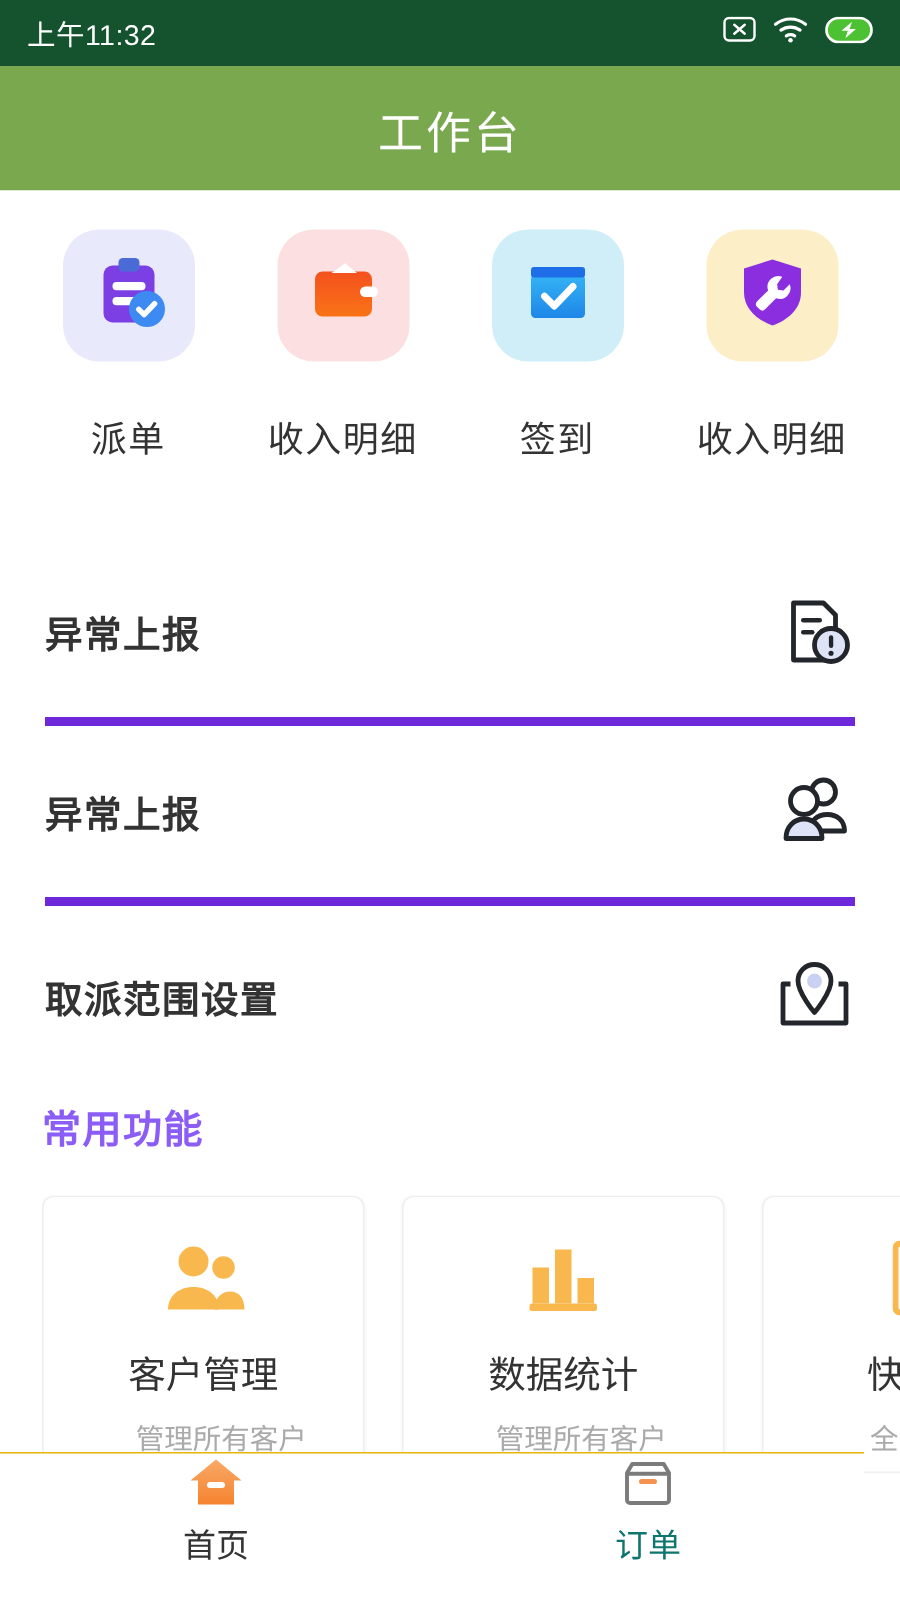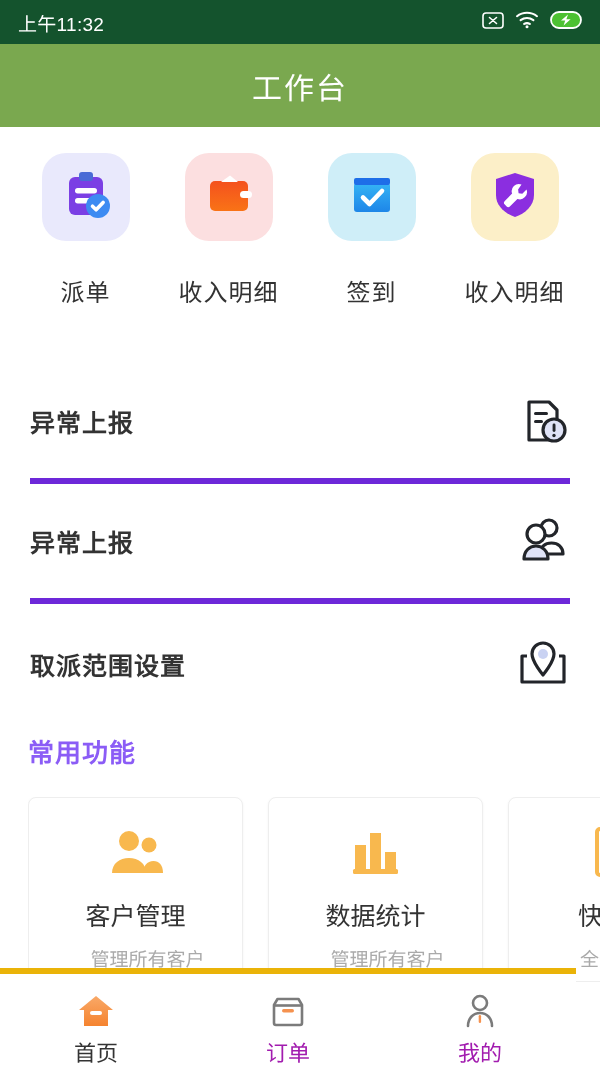--- a/index.html
+++ b/index.html
@@ -120,34 +120,34 @@
     white-space:nowrap;
     margin-left:24px;
   }
 
   
   #bottom-nav{
     position:absolute;
     left:0;bottom:0;
     width:576px;height:99px;
     background:#ffffff;
-    border-top:6px solid #eab308;
-    display:flex;
-    align-items:flex-end;
+    border-top:1px solid #eab308;
+    display:flex;
+    align-items:flex-start;
   }
   .nav-item{
     flex:1;
     display:flex;
     flex-direction:column;
     align-items:center;
     justify-content:center;
     gap:7px;
   }
   .nav-icon{ height:36px;display:flex;align-items:flex-end;justify-content:center; }
-  .nav-label{ font-size:22px; color:#a21caf; }
+  .nav-label{ font-size:22px; color:#0f766e; }
   .nav-item.active .nav-label{ color:#333333; }
 </style>
 </head>
 <body>
 
 <div id="status-bar">
   <span id="status-time">上午11:32</span>
   <span id="status-icons">
     <span>
       <svg width="22" height="17" viewBox="0 0 22 17">
@@ -358,24 +358,14 @@
     <div class="nav-icon">
       <svg width="34" height="32" viewBox="0 0 34 32">
         <path d="M3 9 L6.5 3 H27.5 L31 9 V27 a2 2 0 0 1-2 2 H5 a2 2 0 0 1-2-2 Z" fill="none" stroke="#7b7b7b" stroke-width="2.6" stroke-linejoin="round"></path>
         <path d="M3.5 9.5h27" stroke="#7b7b7b" stroke-width="2.6"></path>
         <rect x="11" y="13" width="12" height="3.4" rx="1.7" fill="#f5924f"></rect>
       </svg>
     </div>
     <div class="nav-label">订单</div>
   </div>
 
-  <div class="nav-item">
-    <div class="nav-icon">
-      <svg width="32" height="34" viewBox="0 0 32 34">
-        <circle cx="16" cy="9" r="7" fill="none" stroke="#7b7b7b" stroke-width="2.6"></circle>
-        <path d="M4 32c0-8 5.4-13 12-13s12 5 12 13" fill="none" stroke="#7b7b7b" stroke-width="2.6" stroke-linecap="round"></path>
-        <rect x="14.7" y="21" width="2.4" height="8" rx="1.2" fill="#f5924f"></rect>
-      </svg>
-    </div>
-    <div class="nav-label">我的</div>
-  </div>
 
 </div>
 
 </body></html>

